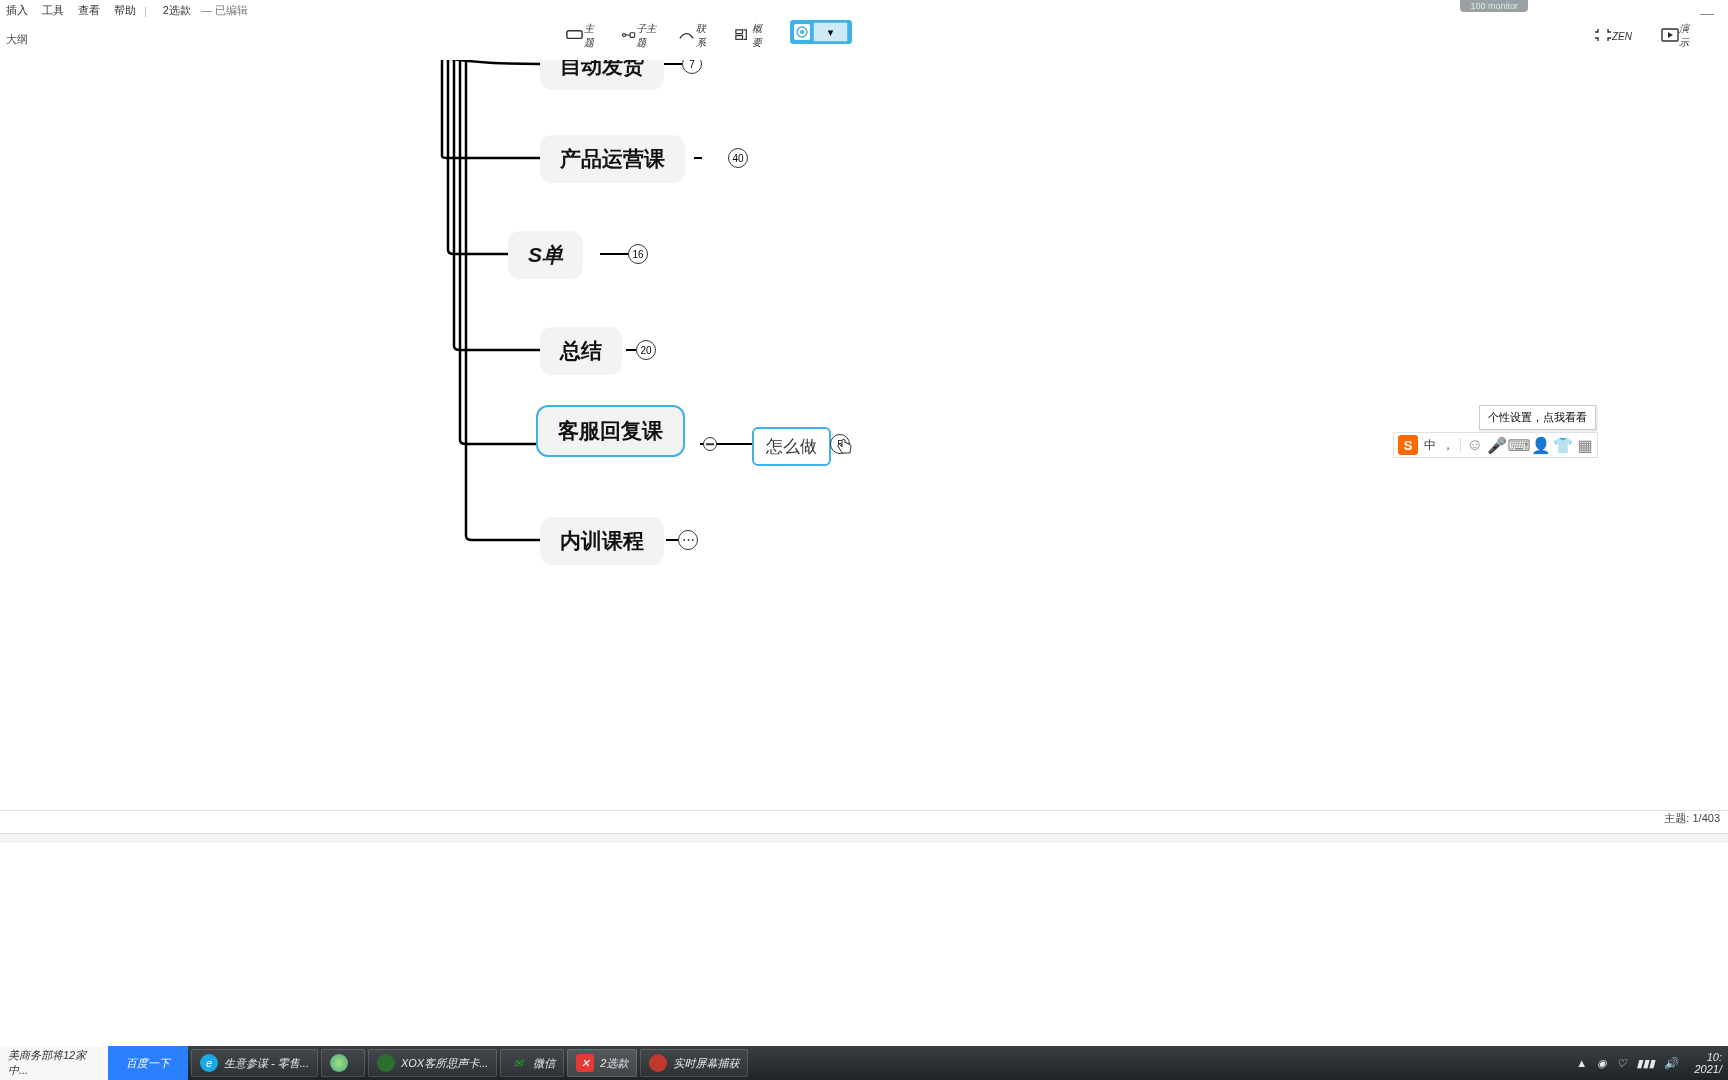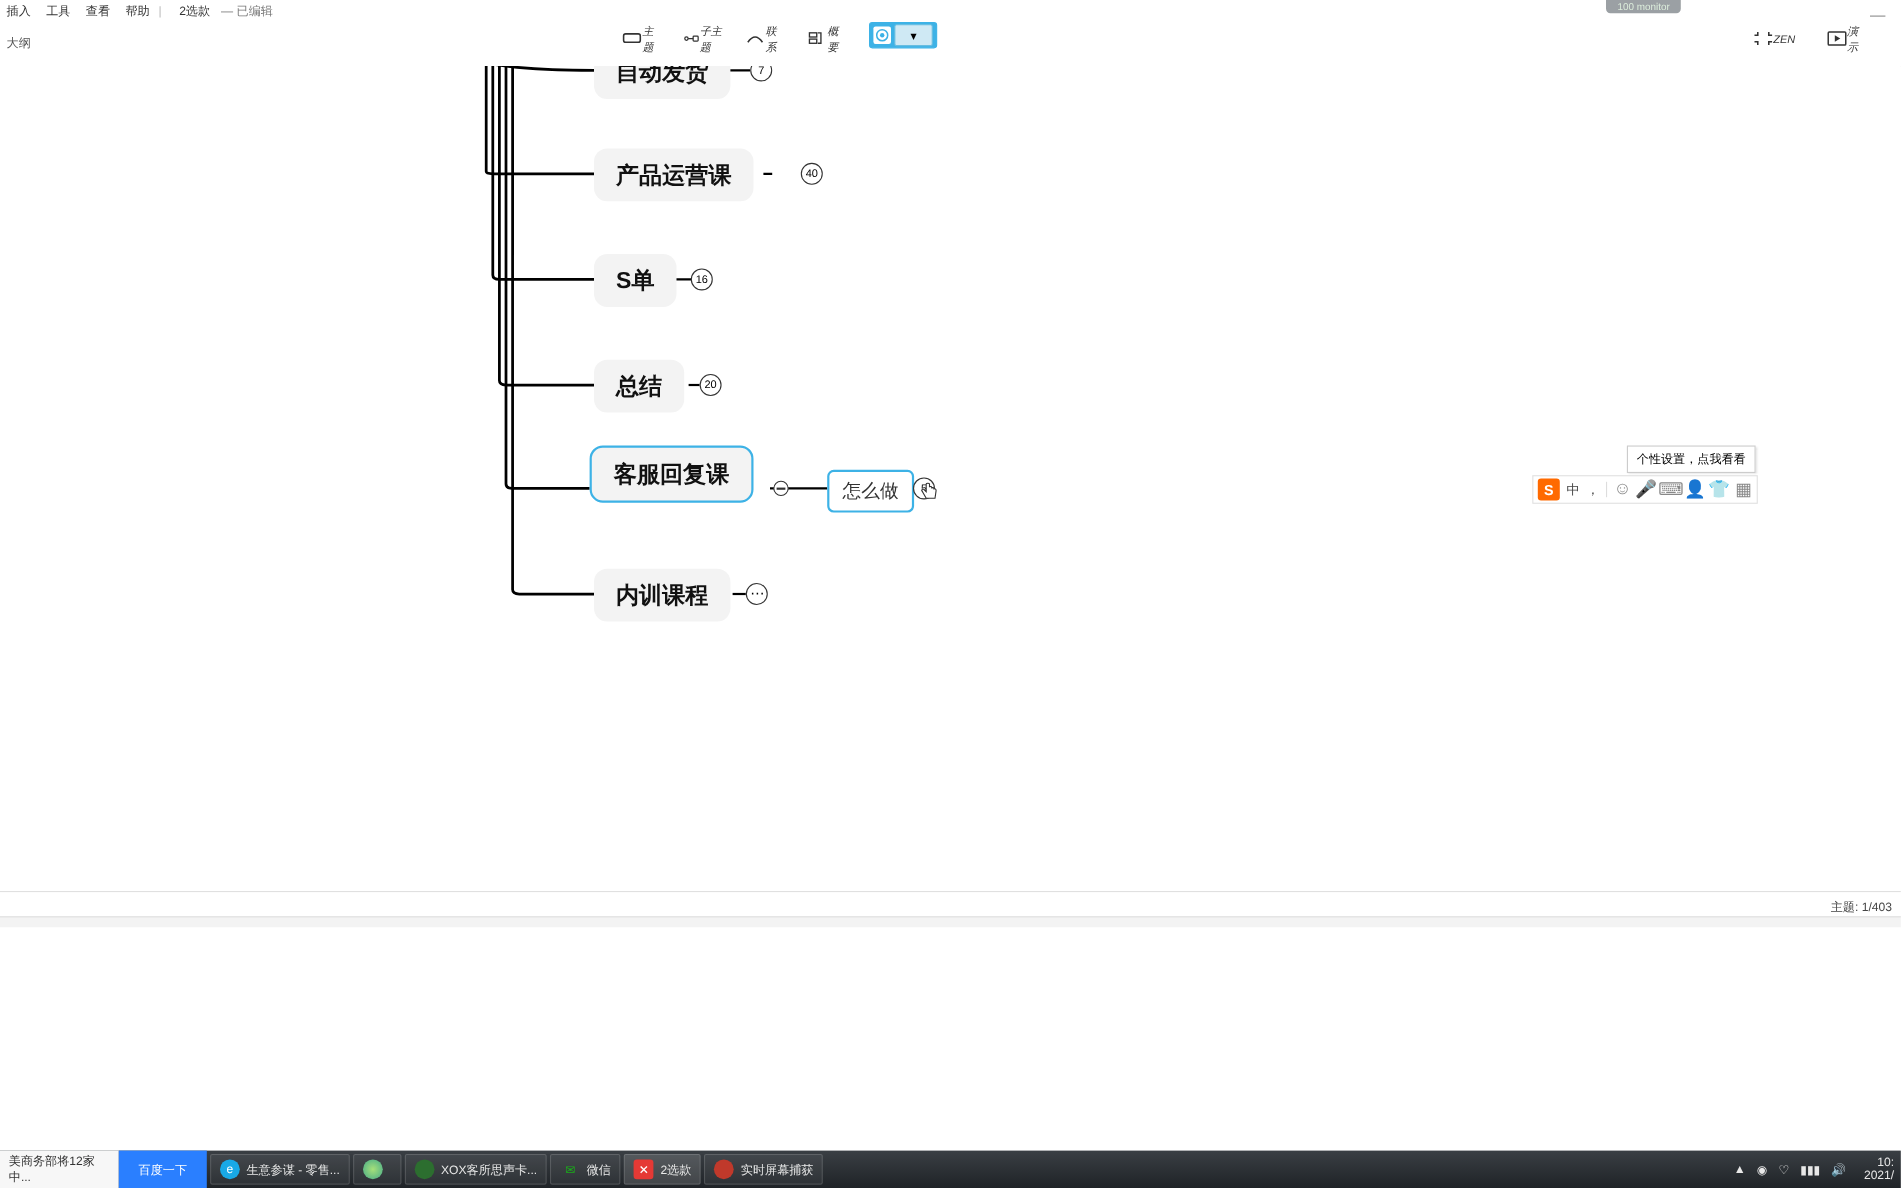--- a/index.html
+++ b/index.html
@@ -38,36 +38,36 @@
 
 .node{ position:absolute; background:#f3f3f3; border-radius:12px; padding:10px 20px; font-size:21px; font-weight:700; color:#111; display:flex; align-items:center;}
 .node.sel{ border:2.5px solid #3db2e6;}
 .subnode{ position:absolute; border:2px solid #3db2e6; border-radius:6px; padding:6px 12px; font-size:17px; color:#333; background:#fff;}
 .badge{ position:absolute; width:20px; height:20px; border:1.5px solid #333; background:#fff; border-radius:50%; display:flex; align-items:center; justify-content:center; font-size:10px; font-weight:500;}
 .badge.more{ letter-spacing:-1px; font-size:13px; line-height:6px;}
 .minus{ position:absolute; width:14px; height:14px; border:1.5px solid #333; background:#fff; border-radius:50%;}
 .minus::after{ content:""; position:absolute; left:2px; right:2px; top:50%; height:1.5px; background:#333; transform:translateY(-50%);}
 
 
-.statusbar{ position:absolute; top:810px; left:0; width:1728px; height:22px; border-top:1px solid #e0e0e0; font-size:11px; color:#444; display:flex; align-items:flex-end; justify-content:flex-end; padding-right:8px;padding-left:36px;}
+.statusbar{ position:absolute; top:810px; left:0; width:1728px; height:22px; border-top:1px solid #e0e0e0; font-size:11px; color:#444; display:flex; align-items:flex-start; justify-content:flex-end; padding-right:8px;padding-left:36px;}
 
 
 .ime-tip{ position:absolute; top:405px; right:132px; background:#fff; border:1px solid #ccc; padding:4px 8px; font-size:11px; box-shadow:1px 1px 2px rgba(0,0,0,.15);}
 .ime-bar{ position:absolute; top:432px; right:130px; display:flex; align-items:center; gap:6px; background:#fff; border:1px solid #e0e0e0; padding:2px 4px;}
 .ime-bar .sogou{ width:20px; height:20px; background:#ff6a00; border-radius:3px; display:flex; align-items:center; justify-content:center; color:#fff; font-weight:bold; font-size:13px;}
 .ime-bar span{ font-size:12px; color:#444;}
 .ime-bar .ico{ width:16px; height:16px; display:flex; align-items:center; justify-content:center; color:#888;}
 .ime-bar .sepv{ width:1px; height:14px; background:#ddd;}
 
 
 .hand-cursor{ position:absolute; width:18px; height:18px; }
 .hand-cursor svg{ width:18px; height:18px; }
 
 
-.taskbar{ position:absolute; bottom:0; left:0; width:1728px; height:34px; background:linear-gradient(#3a3f44,#1f2327); display:flex; align-items:center; color:#e8e8e8; font-size:11px;}
+.taskbar{ position:absolute; bottom:0; left:0; width:1728px; height:34px; background:linear-gradient(#3a3f44,#1f2327); display:flex; align-items:center; color:#e8e8e8; font-size:11px;font-style:italic;}
 .taskbar .news{ background:#f7f7f7; color:#333; height:34px; display:flex; align-items:center; padding:0 8px; width:108px;}
 .taskbar .baidu{ background:#2a7fff; height:34px; display:flex; align-items:center; padding:0 18px; color:#fff;}
 .taskbar .task{ height:28px; margin-left:3px; background:rgba(255,255,255,.06); border:1px solid rgba(255,255,255,.15); border-radius:2px; display:flex; align-items:center; padding:0 8px; gap:6px; min-width:40px;}
 .taskbar .task.active{ background:rgba(255,255,255,.15);}
 .taskbar .task .tic{ width:18px; height:18px; border-radius:3px; display:flex; align-items:center; justify-content:center; font-size:11px;}
 .taskbar .spacer{ flex:1;}
 .taskbar .tray{ display:flex; align-items:center; gap:10px; padding:0 10px; font-size:11px;}
 .taskbar .clock{ display:flex; flex-direction:column; align-items:flex-end; line-height:12px; padding:0 6px;}
 
 .bot-border{ position:absolute; left:0; width:1728px; height:10px; top:833px; background:#f3f3f3; border-top:1px solid #dedede;}
@@ -190,21 +190,21 @@
   <div class="node" style="left:540px; top:-18px;">
       <span>自动发货</span>
     </div>
   <div class="badge" style="left:682px; top:-6px;">7</div>
 
   <div class="node" style="left:540px; top:75px;">
       <span>产品运营课</span>
     </div>
   <div class="badge" style="left:700px; top:88px;margin-left:28px;">40</div>
 
-  <div class="node" style="left:540px; top:171px;">
+  <div class="node" style="left:508px; top:171px;font-style:italic;">
       <span>S单</span>
     </div>
   <div class="badge" style="left:628px; top:184px;">16</div>
 
   <div class="node" style="left:540px; top:267px;">
       <span>总结</span>
     </div>
   <div class="badge" style="left:636px; top:280px;">20</div>
 
   <div class="node sel" style="left:536px; top:345px;align-items:center;">

